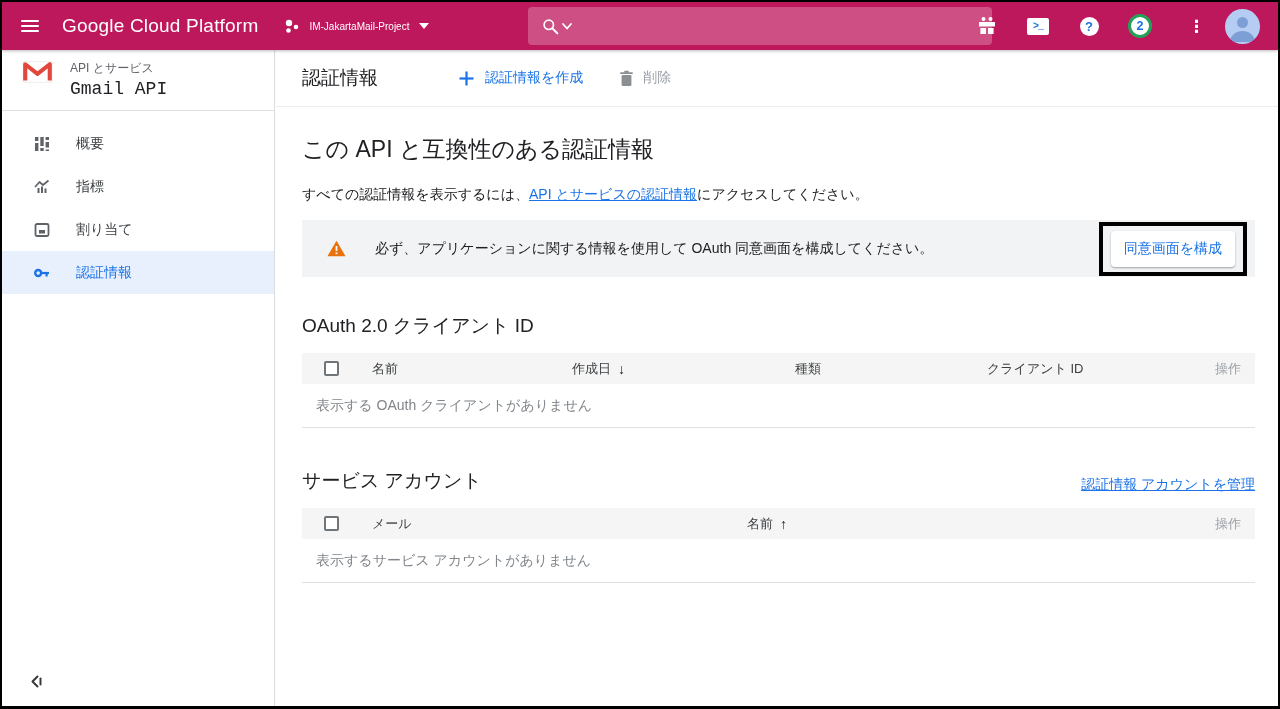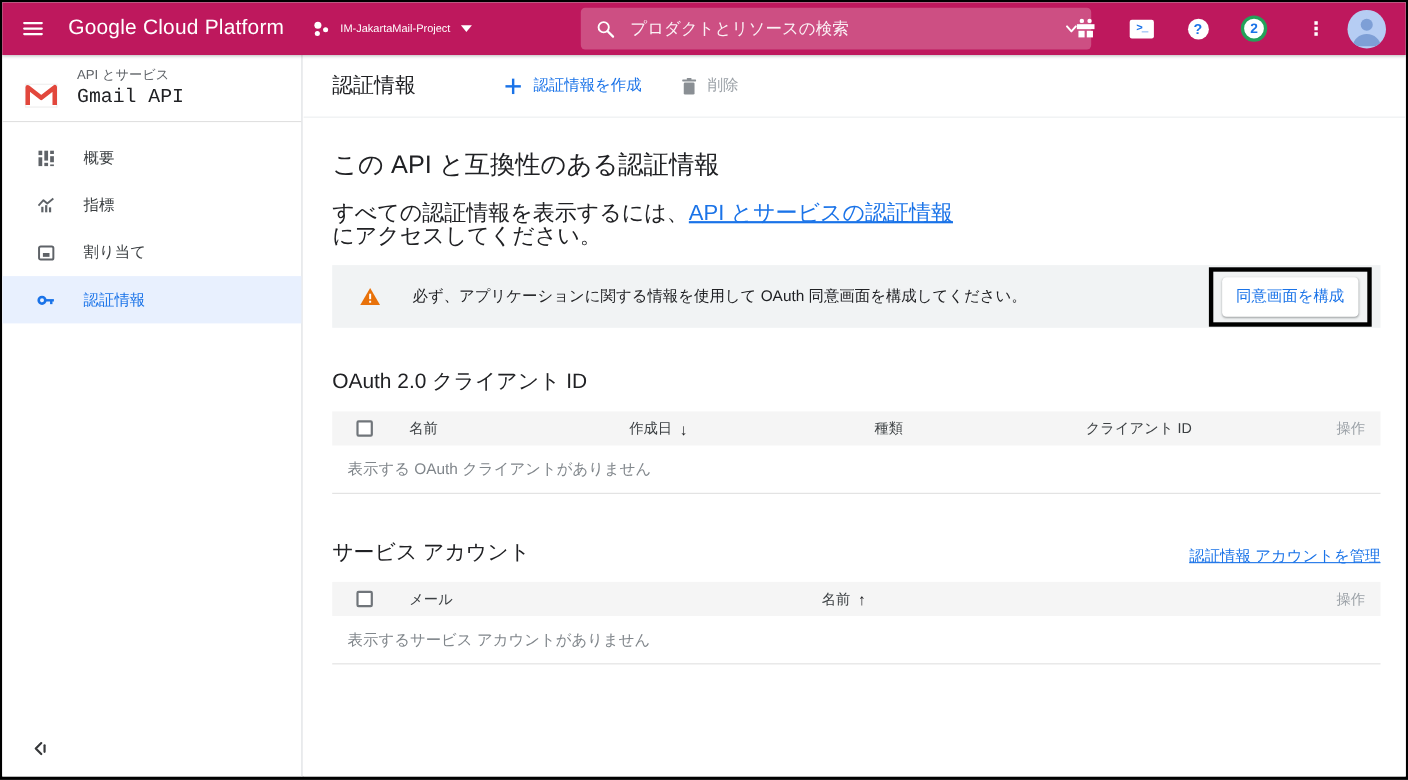--- a/index.html
+++ b/index.html
@@ -23,21 +23,21 @@
   .topbar-right { position:absolute; right:0; top:0; height:48px; display:flex; align-items:center; }
   .tb-icon { width:24px; display:flex; justify-content:center; align-items:center; margin-right:27px; cursor:pointer; }
   .shell-box { width:22px; height:17px; background:#fff; border-radius:2px; color:#1a73e8; font-family:"Liberation Mono","DejaVu Sans Mono",monospace; font-size:10px; font-weight:700; display:flex; align-items:center; justify-content:center; letter-spacing:-1px; }
   .help-circle { width:19px; height:19px; background:#fff; border-radius:50%; color:#1a73e8; font-size:13px; font-weight:700; display:flex; align-items:center; justify-content:center; }
   .notif { width:24px; height:24px; background:#fff; border:3px solid #24a159; border-radius:50%; color:#1a73e8; font-size:12.5px; font-weight:700; display:flex; align-items:center; justify-content:center; }
   .dots { color:#fff; font-size:17px; font-weight:700; letter-spacing:0; line-height:5px; width:6px; }
   .avatar { width:35px; height:35px; border-radius:50%; background:#b6cdf3; margin-right:18px; overflow:hidden; display:flex; justify-content:center; cursor:pointer; }
 
   
   .sidebar { position:absolute; top:48px; left:0; width:273px; bottom:0; background:#fff; border-right:1px solid #dadce0; }
-  .sb-head { display:flex; align-items:flex-end; padding:10px 14px 11px 20px; }
+  .sb-head { display:flex; align-items:flex-start; padding:10px 14px 11px 20px; }
   .sb-head-text { margin-left:17px; }
   .sb-section { font-size:12px; color:#5f6368; margin-bottom:2px; }
   .sb-title { font-size:18px; color:#202124;font-family:Liberation Mono, monospace; }
   .sb-divider { height:1px; background:#e0e0e0; }
   .sb-nav { padding-top:11px; }
   .sb-item { height:43px; display:flex; align-items:center; padding-left:31px; cursor:pointer; }
   .sb-item .sb-ico { width:18px; height:18px; margin-right:25px; display:flex; align-items:center; justify-content:center; }
   .sb-item .sb-label { font-size:14px; color:#3c4043; }
   .sb-item.active { background:#e8f0fe; }
   .sb-item.active .sb-label { color:#1a73e8; }
@@ -47,21 +47,21 @@
   .main { position:absolute; top:48px; left:274px; right:0; bottom:0; background:#fff; }
   .main-header { height:57px; display:flex; align-items:center; padding-left:26px; border-bottom:1px solid #eceef0; }
   .page-title { font-size:19px; color:#202124; }
   .create-btn { display:flex; align-items:center; margin-left:80px; color:#1a73e8; font-size:14px; font-weight:500; cursor:pointer;justify-content:center; }
   .create-btn svg { margin-right:10px; }
   .delete-btn { display:flex; align-items:center; margin-left:36px; color:#9aa0a6; font-size:14px; font-weight:500; cursor:default; }
   .delete-btn svg { margin-right:9px; }
 
   .content { padding:27px 23px 0 26px; }
   .h-compat { font-size:23px; font-weight:400; color:#202124; margin-bottom:19px; }
-  .desc { font-size:20px; color:#202124; line-height:21px; max-width:578px; margin-bottom:11px; }
+  .desc { font-size:14px; color:#202124; line-height:21px; max-width:578px; margin-bottom:11px; }
   .desc a { color:#1a73e8; text-decoration:underline; cursor:pointer; }
 
   .banner { background:#f1f3f4; height:57px; display:flex; align-items:center; padding-left:25px; margin-top:15px; }
   .warn-ico { flex:0 0 auto; }
   .banner-text { font-size:14px; color:#202124; margin-left:29px; }
   .red-annotation { margin-left:auto; margin-right:8px; border:4px solid #000000; padding:5px 8px; display:flex; align-items:center; }
   .consent-btn { background:#fff; color:#1a73e8; font-size:14px; font-weight:500; padding:9px 13px; border:none; border-radius:4px; box-shadow:0 1px 2px rgba(60,64,67,.45); cursor:pointer; font-family:inherit; white-space:nowrap; }
 
   .section-head { font-size:19px; font-weight:400; color:#202124; }
   .oauth-head { margin-top:36px; }
@@ -98,21 +98,20 @@
           <circle cx="12" cy="9" r="2.3" fill="#fff"></circle>
       </svg>
       <span class="project-name">IM-JakartaMail-Project</span>
       <span class="caret"></span>
     </div>
     <div class="search">
       <svg width="17" height="17" viewBox="0 0 20 20">
         <circle cx="8" cy="8" r="5.5" fill="none" stroke="#fff" stroke-width="2"></circle>
           <line x1="12.5" y1="12.5" x2="18" y2="18" stroke="#fff" stroke-width="2.4" stroke-linecap="round"></line>
       </svg>
-      <input placeholder="プロダクトとリソースの検索" style="">
       <svg class="search-chevron" width="16" height="16" viewBox="0 0 16 16">
         <polyline points="4,6 8,10.5 12,6" fill="none" stroke="#fff" stroke-width="1.8" stroke-linecap="round" stroke-linejoin="round"></polyline>
       </svg>
     </div>
     <div class="topbar-right">
       <div class="tb-icon">
         <svg width="20" height="20" viewBox="0 0 20 20">
           <circle cx="6.5" cy="3" r="2" fill="#fff"></circle>
             <circle cx="13.5" cy="3" r="2" fill="#fff"></circle>
           <rect x="2" y="6" width="16" height="4.5" fill="#fff"></rect>

